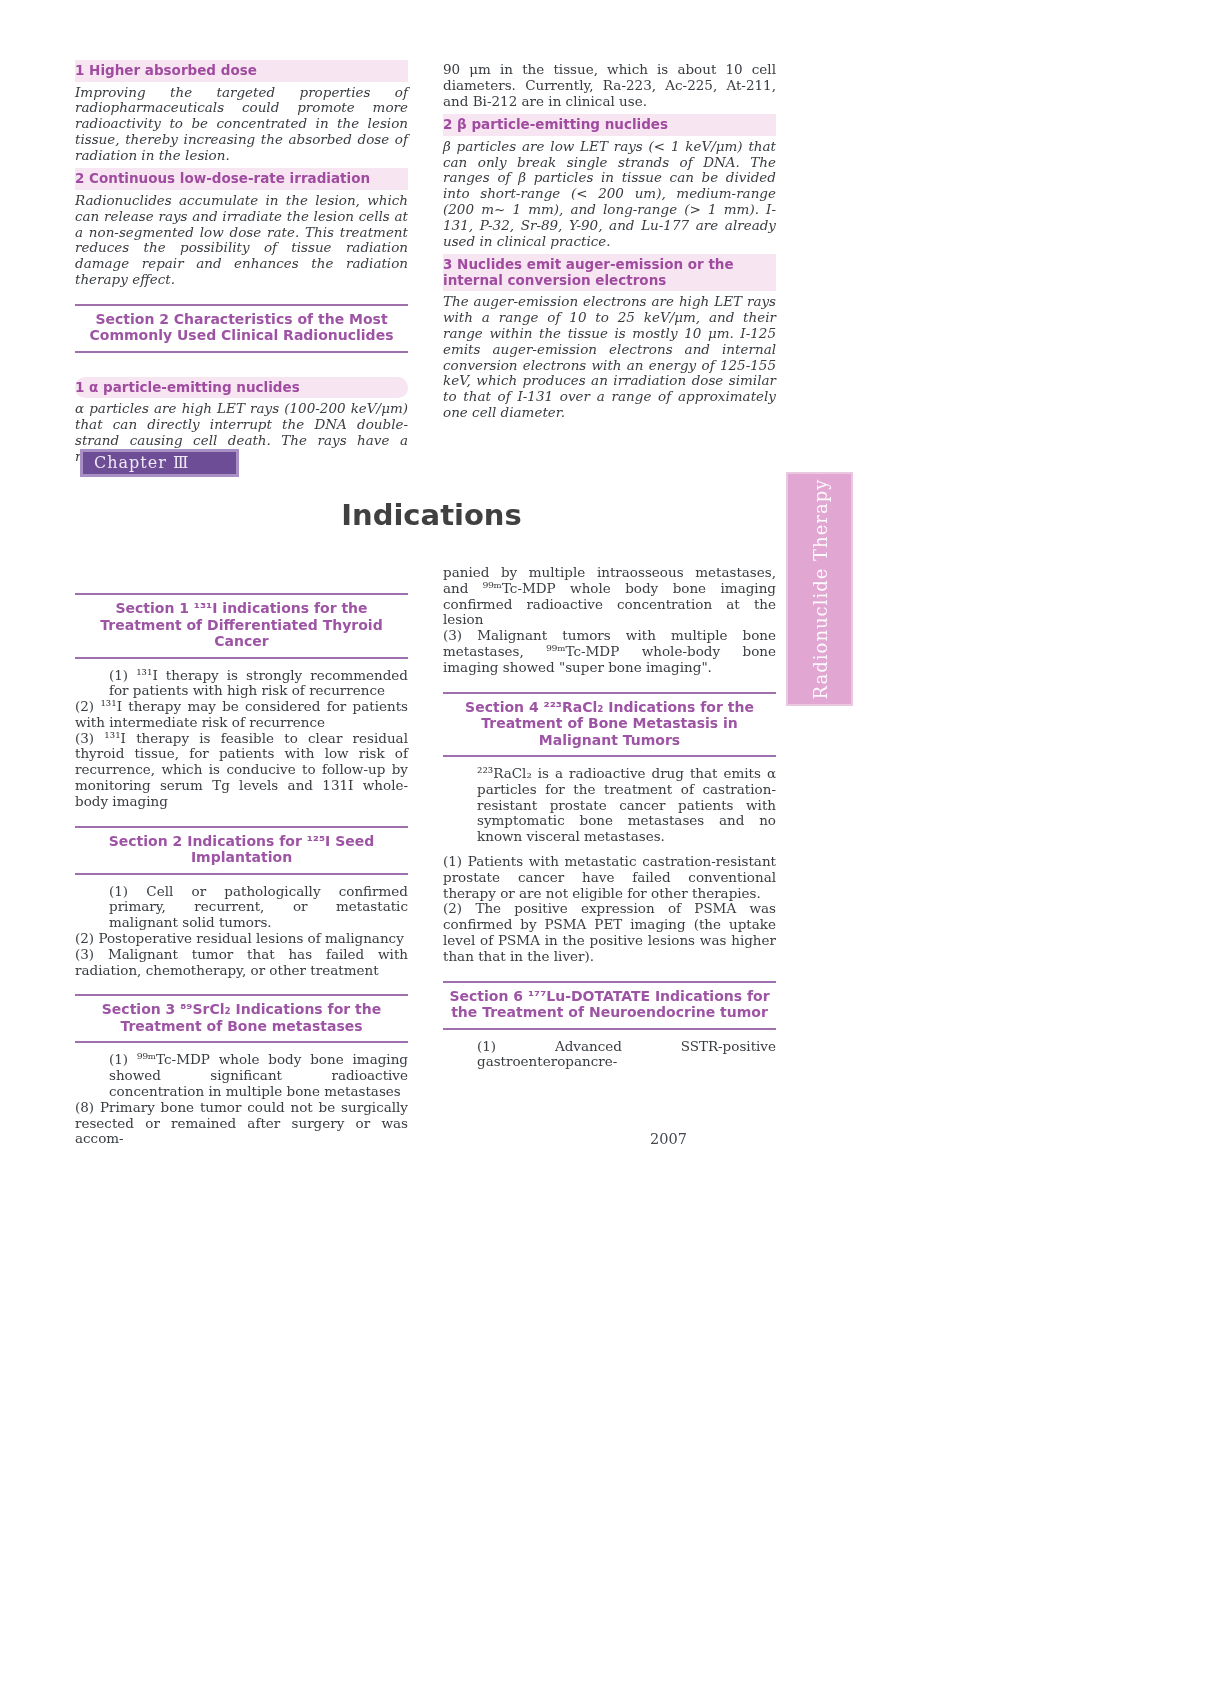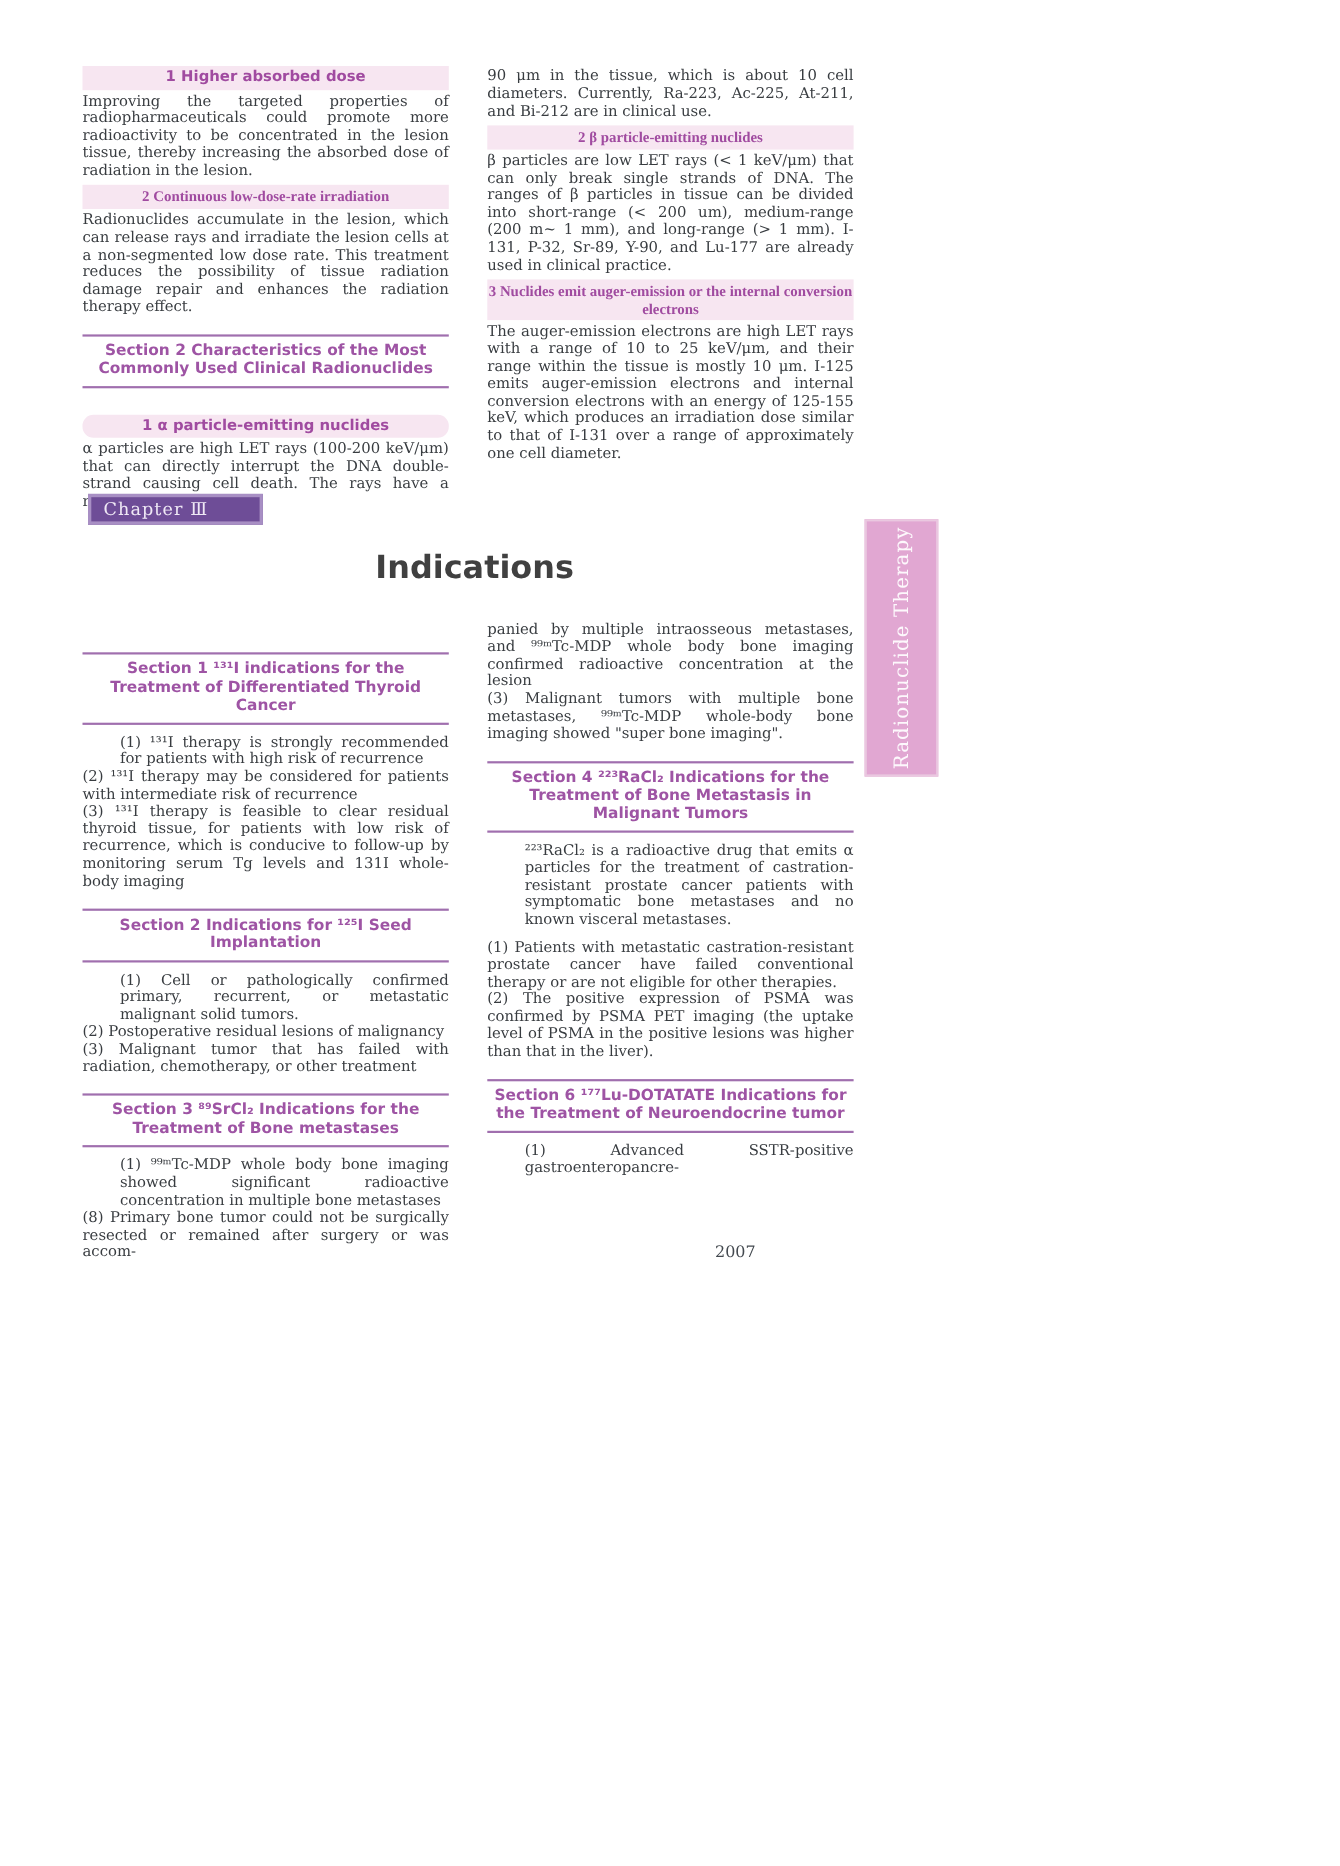--- a/index.html
+++ b/index.html
@@ -15,33 +15,32 @@
   .col{width:333px;}
   .top-cols{top:60px;}
   .ind-cols{top:565px;}
 
   .band{
     background:#f7e6f1;
     color:#a04ba0;
     font-family:"DejaVu Sans","Liberation Sans",sans-serif;
     font-weight:bold;
     font-size:13.5px;line-height:15.5px;
-    text-align:center;
     padding:3px 0;
     margin-bottom:3px;
   }
-  .band + .body{margin-top:1px;}
+  .band + .body{margin-top:1px;font-style:italic;}
   .body{
     margin:0;
     font-size:13.5px;
     line-height:15.8px;
     text-align:justify;
   }
   p.body{margin:0;}
-  .mt{margin-top:5px;font-family:Liberation Serif, serif;}
+  .mt{margin-top:5px;}
   .sec{
     margin-top:14px;
     border-top:2px solid #a06fae;
     border-bottom:2px solid #a06fae;
     padding:5px 4px 7px 4px;
     color:#9e54a4;
     font-family:"DejaVu Sans","Liberation Sans",sans-serif;
     font-weight:bold;
     font-size:14px;line-height:16.5px;
     text-align:center;

